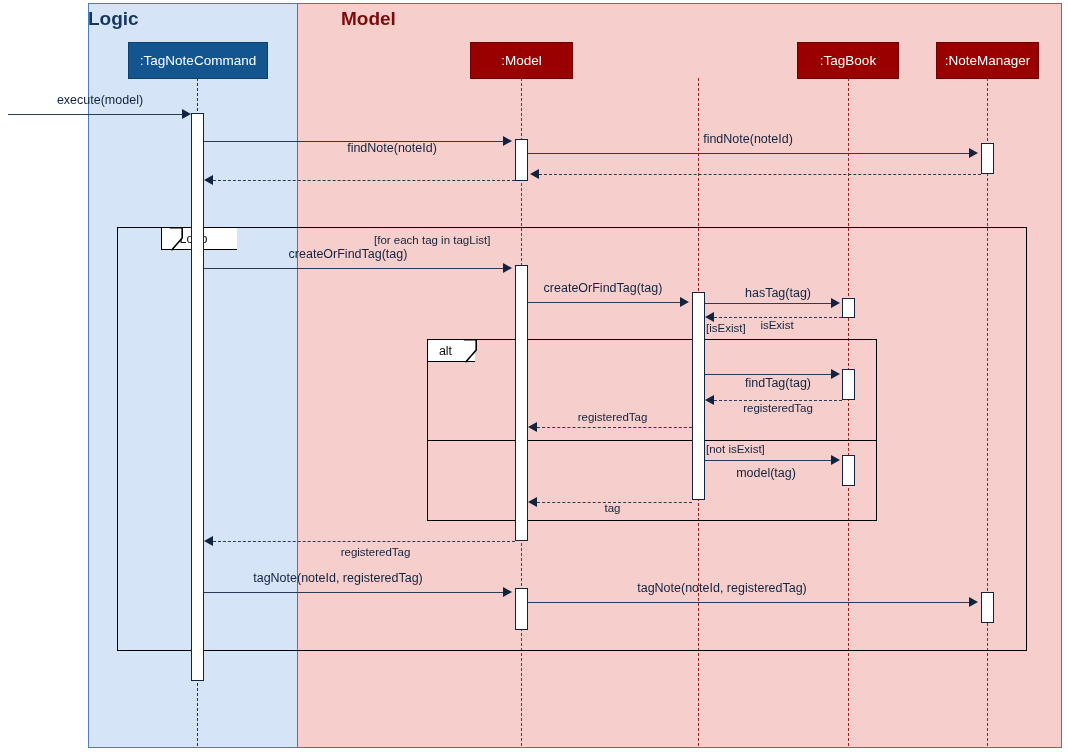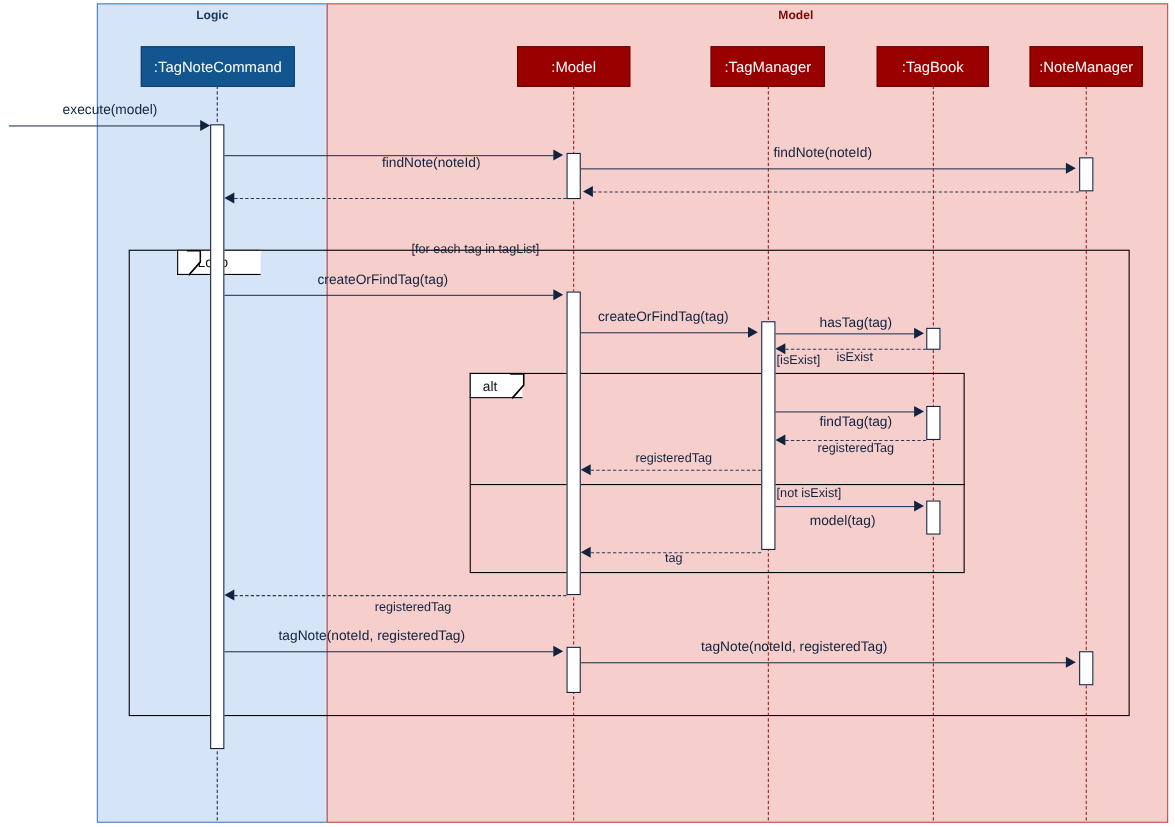--- a/index.html
+++ b/index.html
@@ -22,22 +22,21 @@
   .region-logic {
     background: #d6e4f7;
     border: 1px solid #4a7ec0;
   }
   .region-model {
     background: #f6cfcc;
     border: 1px solid #c0504d;
   }
   .region-title {
     position: absolute;
-    text-align: center;
-    font-size: 11px;
+    font-size: 19px;
     font-weight: bold;
     white-space: nowrap;
   }
   .region-title.logic { color: #16365c; }
   .region-title.model { color: #7b0a0a; }
 
   .participant {
     position: absolute;
     box-sizing: border-box;
     display: flex;
@@ -159,38 +158,35 @@
   <div class="lifeline model-l" style="left:698px; top:78px; height:668px;"></div>
   <div class="lifeline model-l" style="left:848px; top:78px; height:668px;"></div>
   <div class="lifeline model-l" style="left:987px; top:78px; height:668px;"></div>
 
   <div class="participant logic-p" style="left:128px; top:42px; width:140px; height:37px;">
     <span>:TagNoteCommand</span>
   </div>
   <div class="participant model-p" style="left:470px; top:42px; width:103px; height:37px;">
     <span>:Model</span>
   </div>
-  <div class="participant model-p" style="left:646px; top:42px; width:104px; height:37px;">
-    <span>:TagManager</span>
-  </div>
   <div class="participant model-p" style="left:797px; top:42px; width:102px; height:37px;">
     <span>:TagBook</span>
   </div>
   <div class="participant model-p" style="left:936px; top:42px; width:103px; height:37px;">
     <span>:NoteManager</span>
   </div>
 
   <div class="frag" style="left:117px; top:227px; width:910px; height:424px;"></div>
   <div class="frag-label" style="left:117px; top:227px; width:76px; height:23px;margin-left:44px;">
     <span>Loop</span>
   </div>
   <svg class="frag-label-notch" style="left:169px; top:227px;" width="14" height="24" viewBox="0 0 14 24">
     <path d="M0.8,0.8 L13.2,0.8 L13.2,11 L2.5,23.2" fill="#ffffff" stroke="#000000" stroke-width="1.6"></path>
   </svg>
-  <div class="frag-guard" style="left:363px; top:221px;padding-left:11px;">[for each tag in tagList]</div>
+  <div class="frag-guard" style="left:363px; top:234px;padding-left:11px;">[for each tag in tagList]</div>
 
   <div class="frag" style="left:427px; top:339px; width:450px; height:182px;"></div>
   <div class="frag-div" style="left:427px; top:440px; width:450px;"></div>
   <div class="frag-label" style="left:427px; top:339px; width:48px; height:23px;">
     <span>alt</span>
   </div>
   <svg class="frag-label-notch" style="left:463px; top:339px;" width="14" height="24" viewBox="0 0 14 24">
     <path d="M0.8,0.8 L13.2,0.8 L13.2,11 L2.5,23.2" fill="#ffffff" stroke="#000000" stroke-width="1.6"></path>
   </svg>
   <div class="frag-guard" style="left:706px; top:322px;">[isExist]</div>

